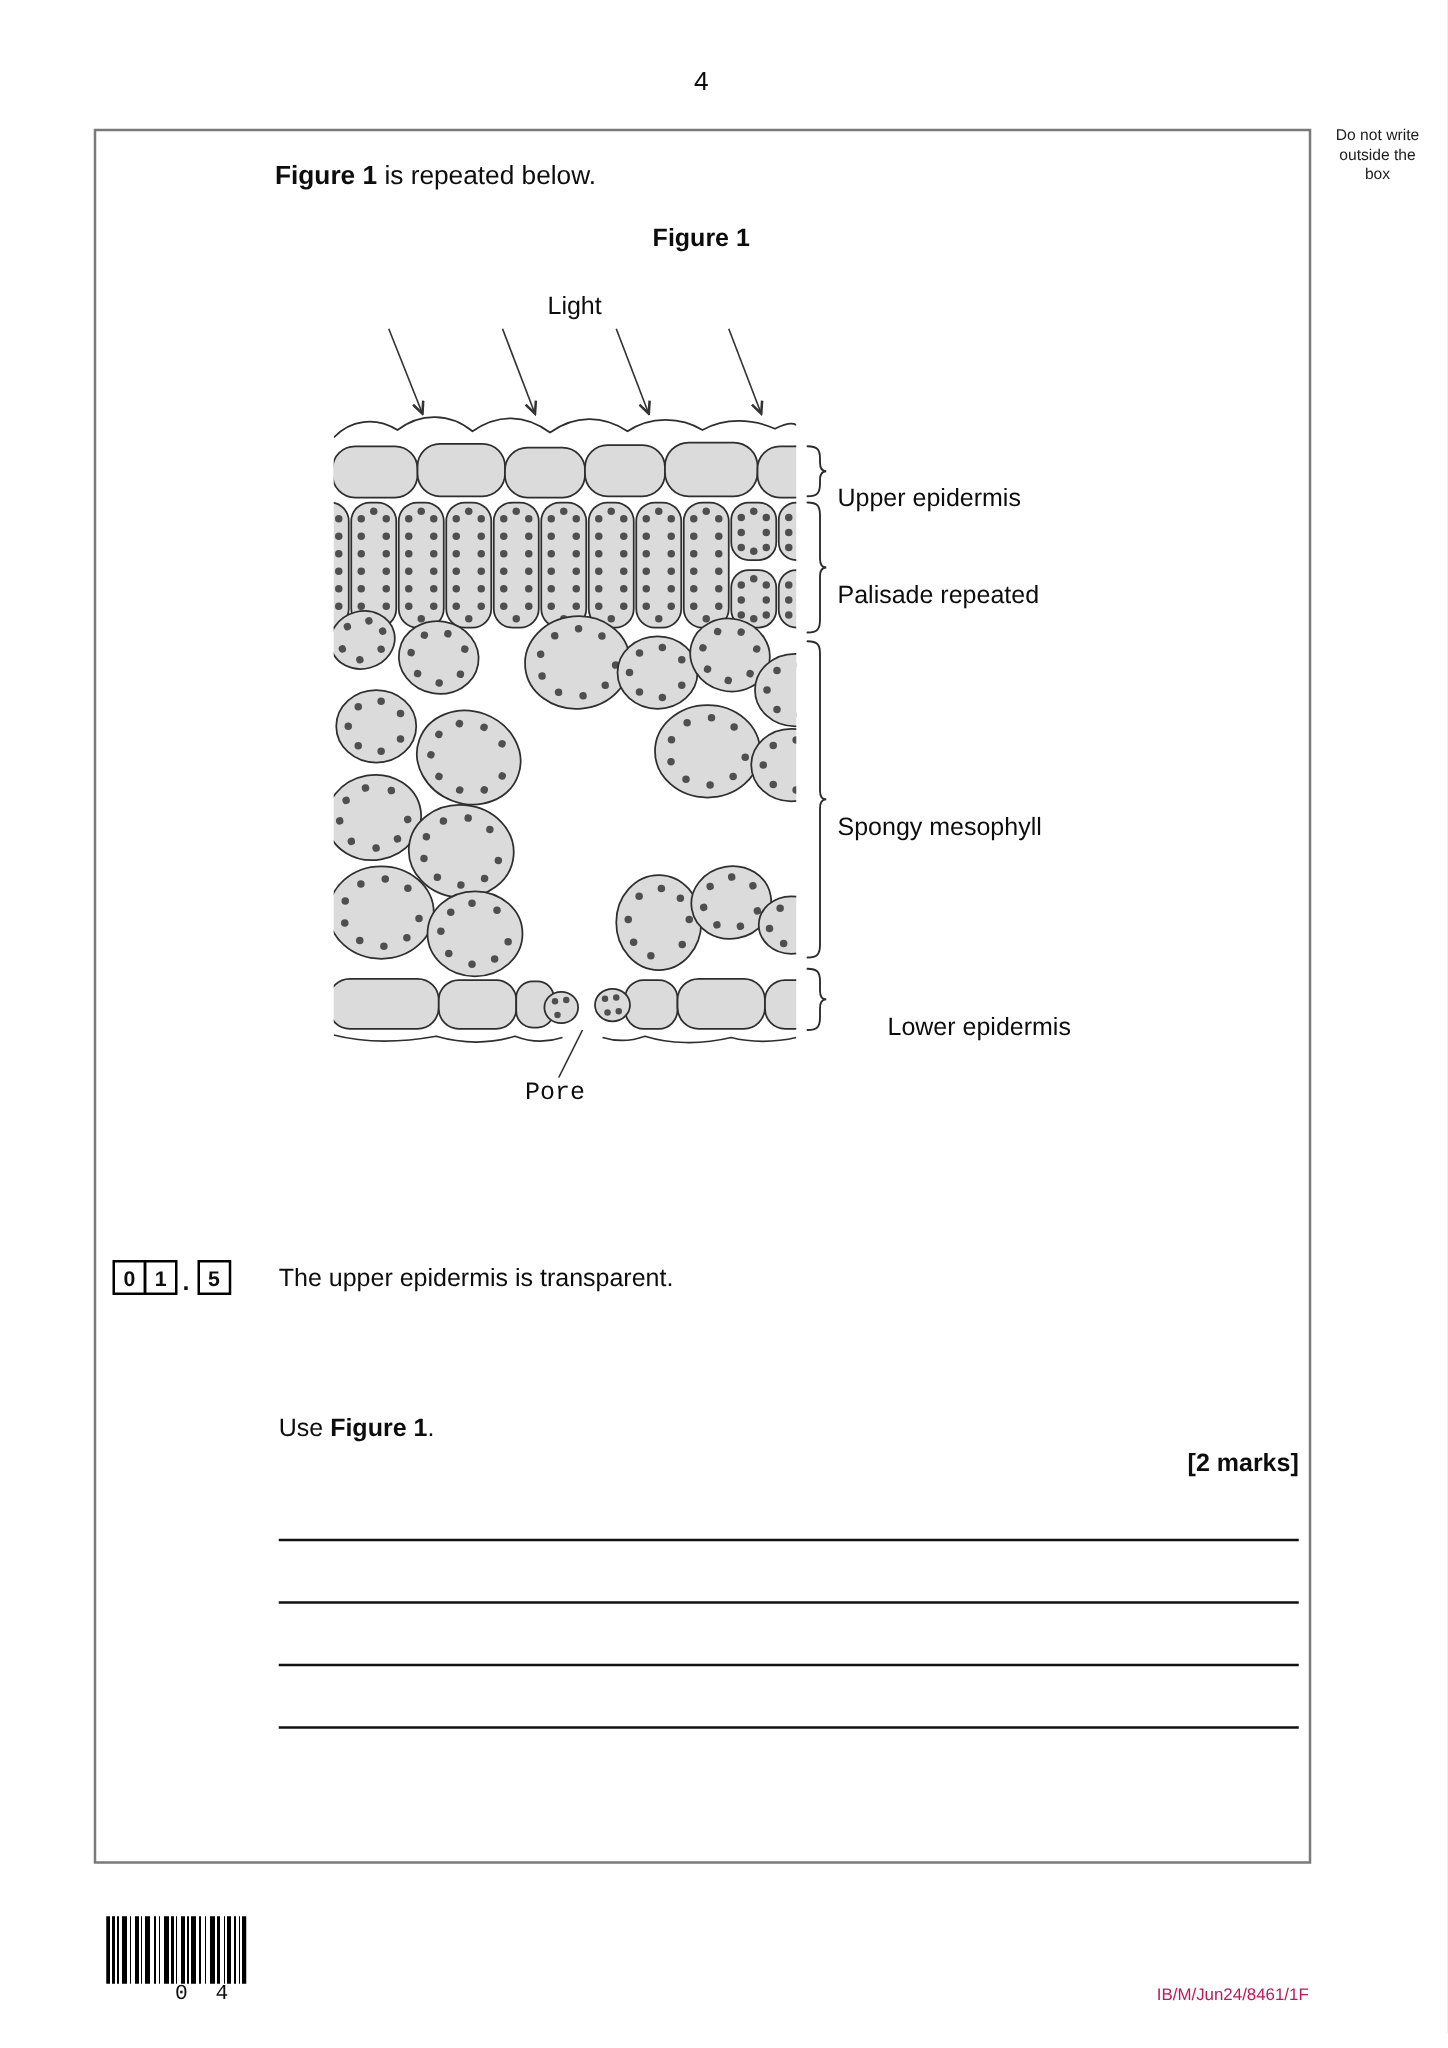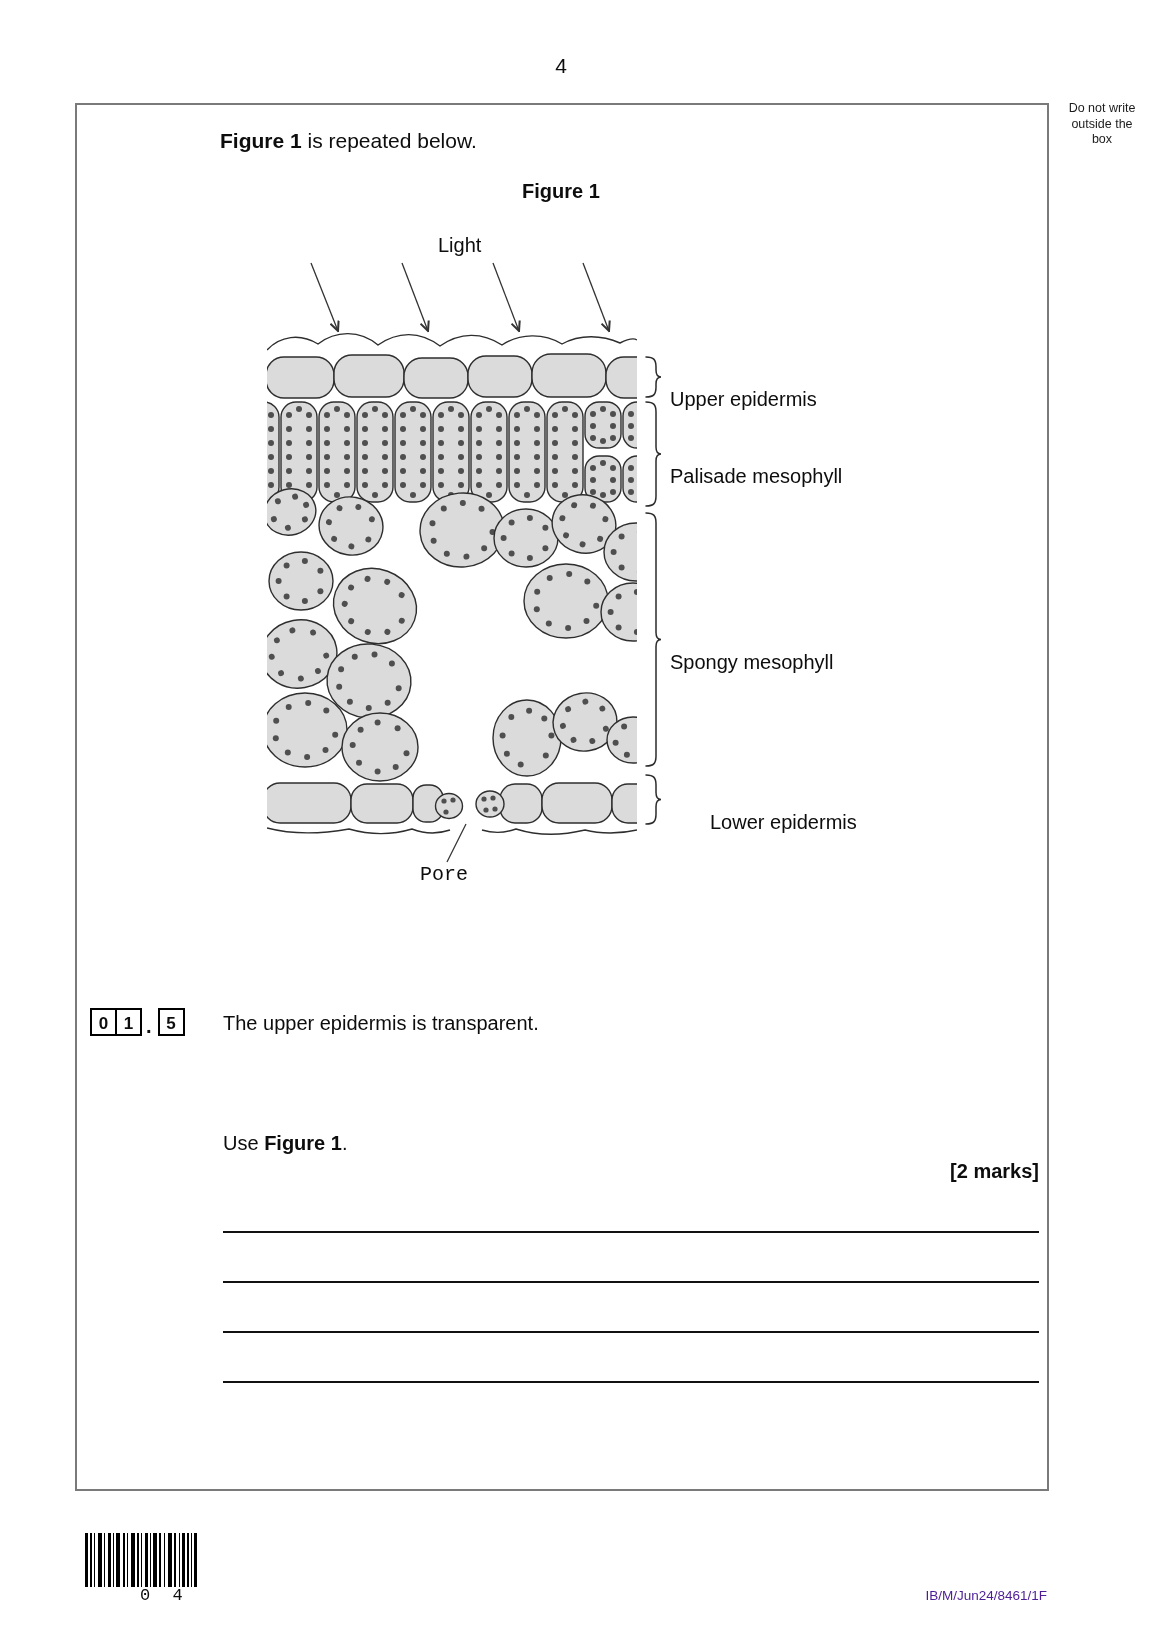--- a/index.html
+++ b/index.html
@@ -43,21 +43,21 @@
       #000 13px 17px,#fff 17px 19px,#000 19px 20px,#fff 20px 23px,#000 23px 26px,#fff 26px 28px,
       #000 28px 29px,#fff 29px 31px,#000 31px 35px,#fff 35px 38px,#000 38px 40px,#fff 40px 42px,
       #000 42px 43px,#fff 43px 46px,#000 46px 50px,#fff 50px 52px,#000 52px 54px,#fff 54px 56px,
       #000 56px 57px,#fff 57px 60px,#000 60px 63px,#fff 63px 65px,#000 65px 66px,#fff 66px 68px,
       #000 68px 72px,#fff 72px 74px,#000 74px 76px,#fff 76px 79px,#000 79px 80px,#fff 80px 83px,
       #000 83px 87px,#fff 87px 89px,#000 89px 91px,#fff 91px 94px,#000 94px 95px,#fff 95px 97px,
       #000 97px 100px,#fff 100px 102px,#000 102px 104px,#fff 104px 106px,#000 106px 107px,
       #fff 107px 109px,#000 109px 112px);}
   .barcode-digits{left:104px;top:1586px;font-family:Liberation Mono, monospace;
                   font-size:17px;letter-spacing:6px;margin-left:36px;}
-  .footer-code{right:111px;top:1588px;font-size:13.5px;color:#4c1d95;}
+  .footer-code{right:111px;top:1588px;font-size:13.5px;color:#be185d;}
   b{font-weight:bold;}
 </style>
 </head>
 <body>
 
 <div class="page">
 
   <div class="abs page-number">4</div>
 
   <div class="abs outside-note">
@@ -236,21 +236,21 @@
     <g>
       <path class="brace" d="M646,357 C654,357 656,360 656,367 L656,370 C656,375 658,377 661,377 C658,377 656,379 656,384 L656,387 C656,394 654,397 646,397"></path>
       <path class="brace" d="M646,402 C654,402 656,405 656,412 L656,447 C656,452 658,454 661,454 C658,454 656,456 656,461 L656,496 C656,503 654,506 646,506"></path>
       <path class="brace" d="M646,513 C654,513 656,516 656,523 L656,632.5 C656,637.5 658,639.5 661,639.5 C658,639.5 656,641.5 656,646.5 L656,756 C656,763 654,766 646,766"></path>
       <path class="brace" d="M646,775 C654,775 656,778 656,785 L656,792.5 C656,797.5 658,799.5 661,799.5 C658,799.5 656,801.5 656,806.5 L656,814 C656,821 654,824 646,824"></path>
     </g>
   </svg>
 
   <div class="abs light-label">Light</div>
   <div class="abs brace-label lbl-upper">Upper epidermis</div>
-  <div class="abs brace-label lbl-palisade">Palisade mesophyll</div>
+  <div class="abs brace-label lbl-palisade">Palisade repeated</div>
   <div class="abs brace-label lbl-spongy">Spongy mesophyll</div>
   <div class="abs brace-label lbl-lower">Lower epidermis</div>
   <div class="abs pore-label">Pore</div>
 
   <div class="abs qnum">
     <span class="qbox">0</span>
     <span class="qbox joined">1</span>
     <span class="qdot">.</span>
     <span class="qbox sub">5</span>
   </div>

